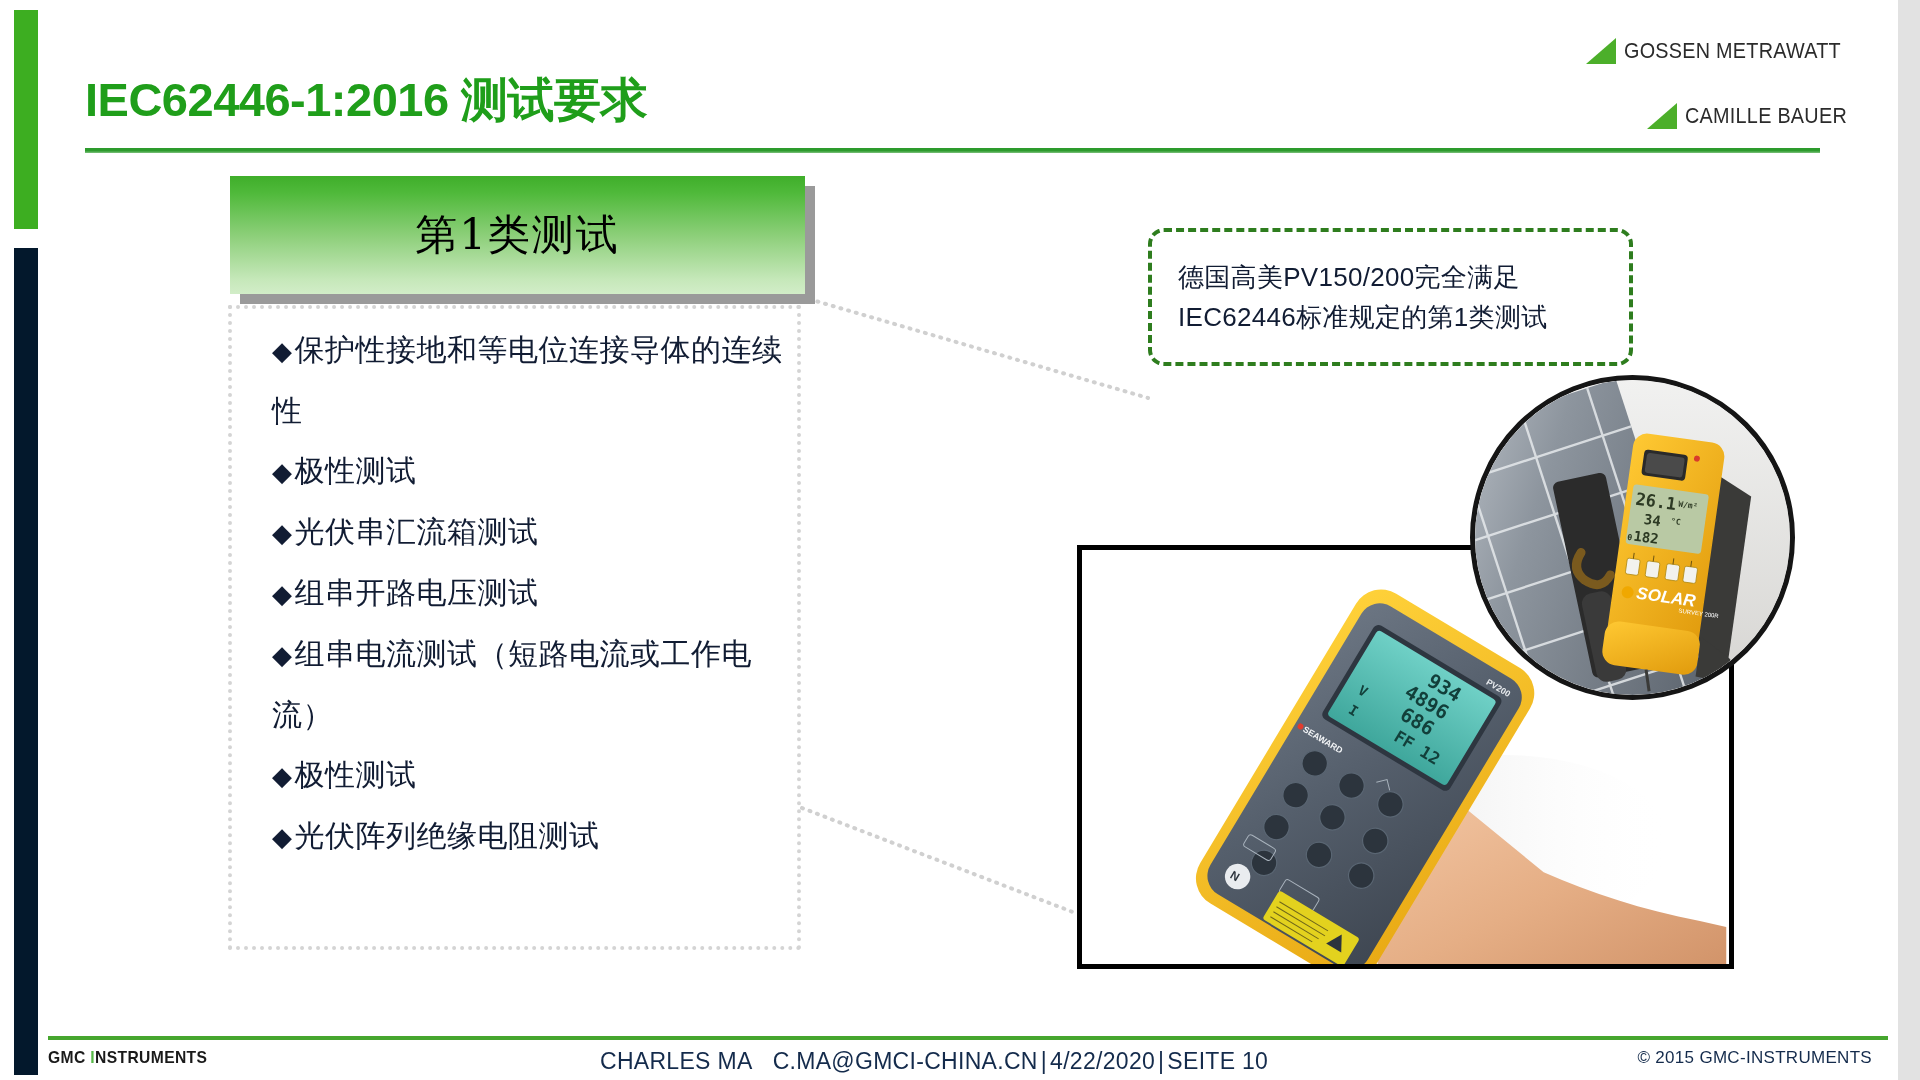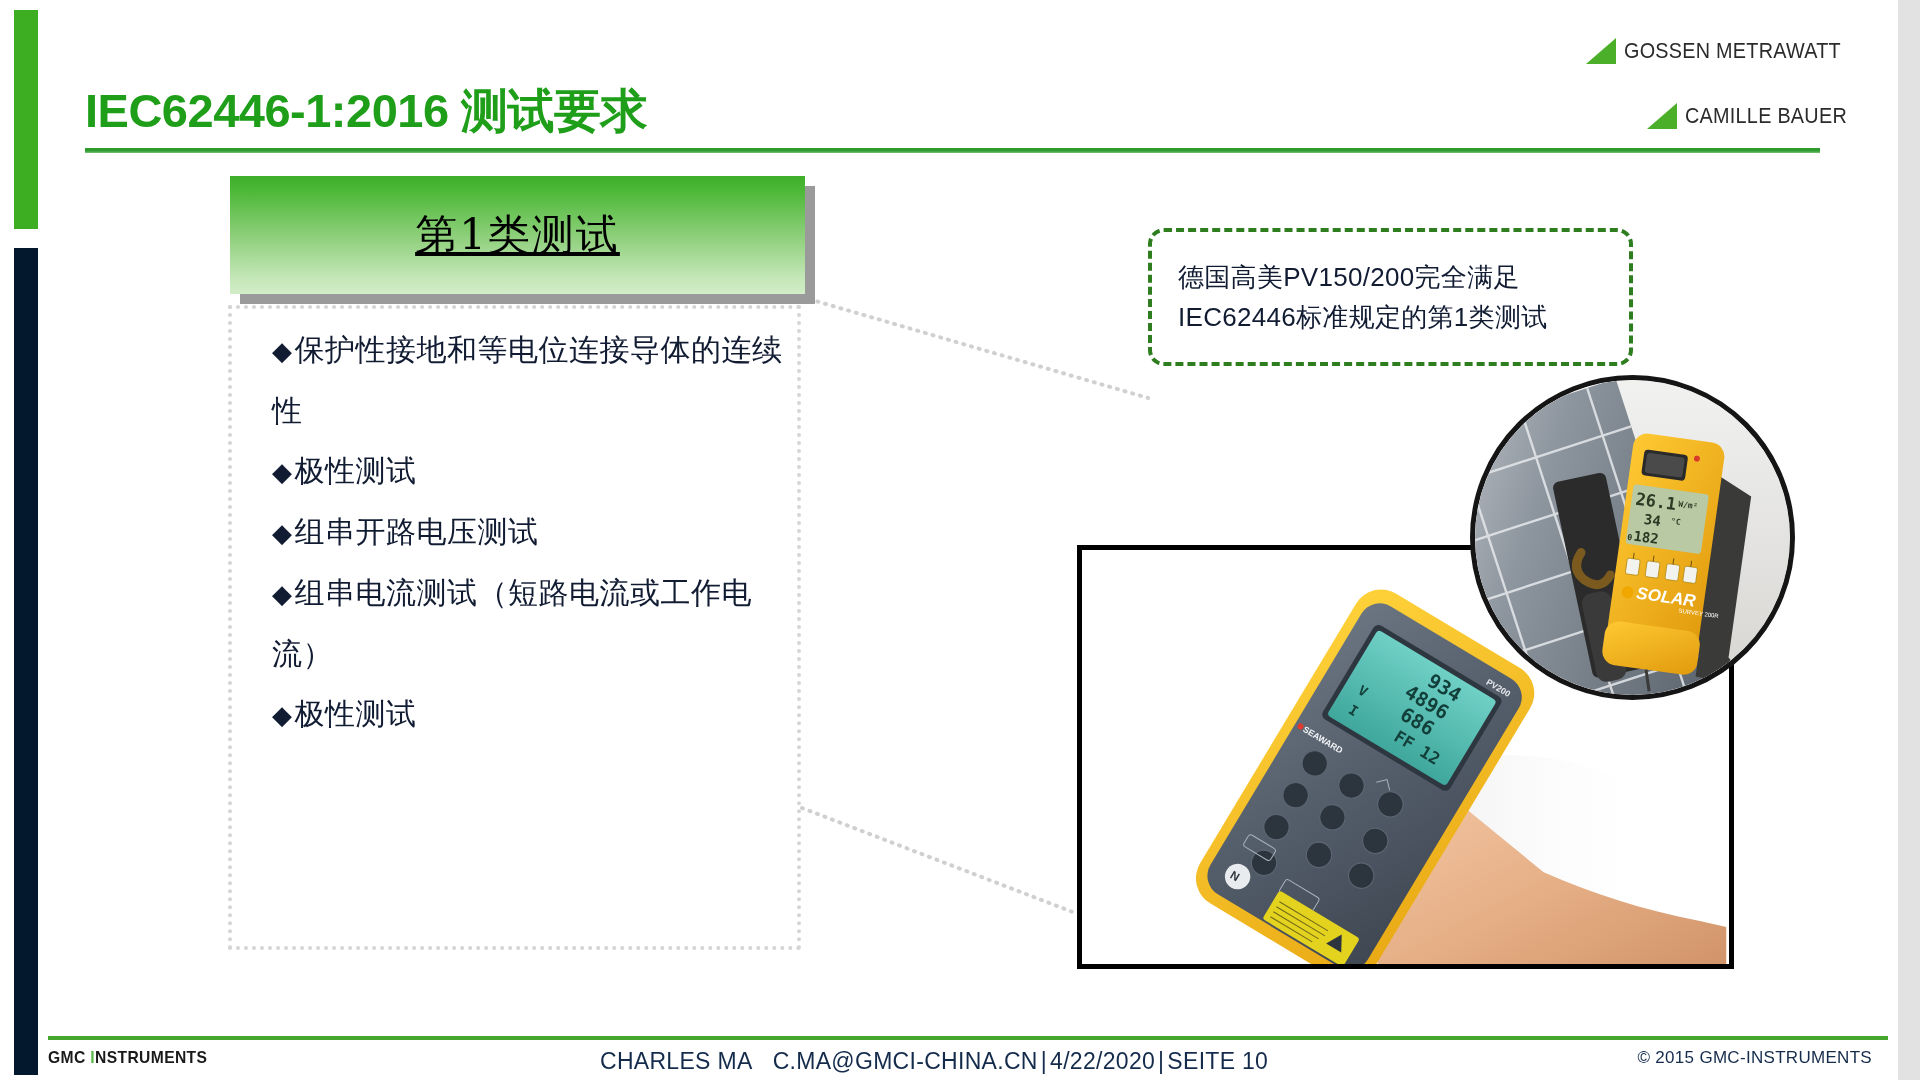--- a/index.html
+++ b/index.html
@@ -46,21 +46,20 @@
   
   .slide-title {
     position: absolute;
     left: 85px; top: 76px;
     font-size: 47px;
     font-weight: bold;
     color: #1F9E1A;
     letter-spacing: -0.5px;
     white-space: nowrap;
     line-height: 1;
-    margin-top: 11px;
   }
   .title-rule {
     position: absolute;
     left: 85px; top: 148px;
     width: 1735px; height: 5px;
     background: linear-gradient(to bottom, #2D9B2D 0%, #2D9B2D 55%, #7EC27E 100%);
   }
 
   
   .brand-block {
@@ -109,21 +108,20 @@
     background: linear-gradient(to bottom, #3FAE2A 0%, #4FB93A 14%, #8FD07C 52%, #C6E8BA 88%, #D2EDC8 100%);
     display: flex;
     align-items: center;
     justify-content: center;
   }
   .banner-label {
     font-family: "DejaVu Serif", "Liberation Serif", serif;
     font-size: 42px;
     color: #000000;
     letter-spacing: 2px;
-    text-decoration: underline;
   }
 
   
   .bullet-frame {
     position: absolute;
     left: 228px; top: 305px;
     width: 573px; height: 645px;
     border: 4px dotted #D4D4D4;
     box-sizing: border-box;
   }
@@ -283,27 +281,33 @@
   <div class="bullet-frame"></div>
 
   <div class="bullet-list">
     <div class="bullet-item">
       <span class="bullet-mark">◆</span><span>保护性接地和等电位连接导体的连续性</span>
     </div>
     <div class="bullet-item">
       <span class="bullet-mark">◆</span><span>极性测试</span>
     </div>
     <div class="bullet-item">
+      <span class="bullet-mark">◆</span><span>光伏串汇流箱测试</span>
+    </div>
+    <div class="bullet-item">
       <span class="bullet-mark">◆</span><span>组串开路电压测试</span>
     </div>
     <div class="bullet-item">
       <span class="bullet-mark">◆</span><span>组串电流测试（短路电流或工作电流）</span>
     </div>
     <div class="bullet-item">
       <span class="bullet-mark">◆</span><span>极性测试</span>
+    </div>
+    <div class="bullet-item">
+      <span class="bullet-mark">◆</span><span>光伏阵列绝缘电阻测试</span>
     </div>
   </div>
 
   <div class="callout">
     <div class="callout-line">德国高美PV150/200完全满足</div>
     <div class="callout-line">IEC62446标准规定的第1类测试</div>
   </div>
 
   <div class="photo-frame">
     <svg class="art" viewBox="0 0 657 424" aria-hidden="true">

